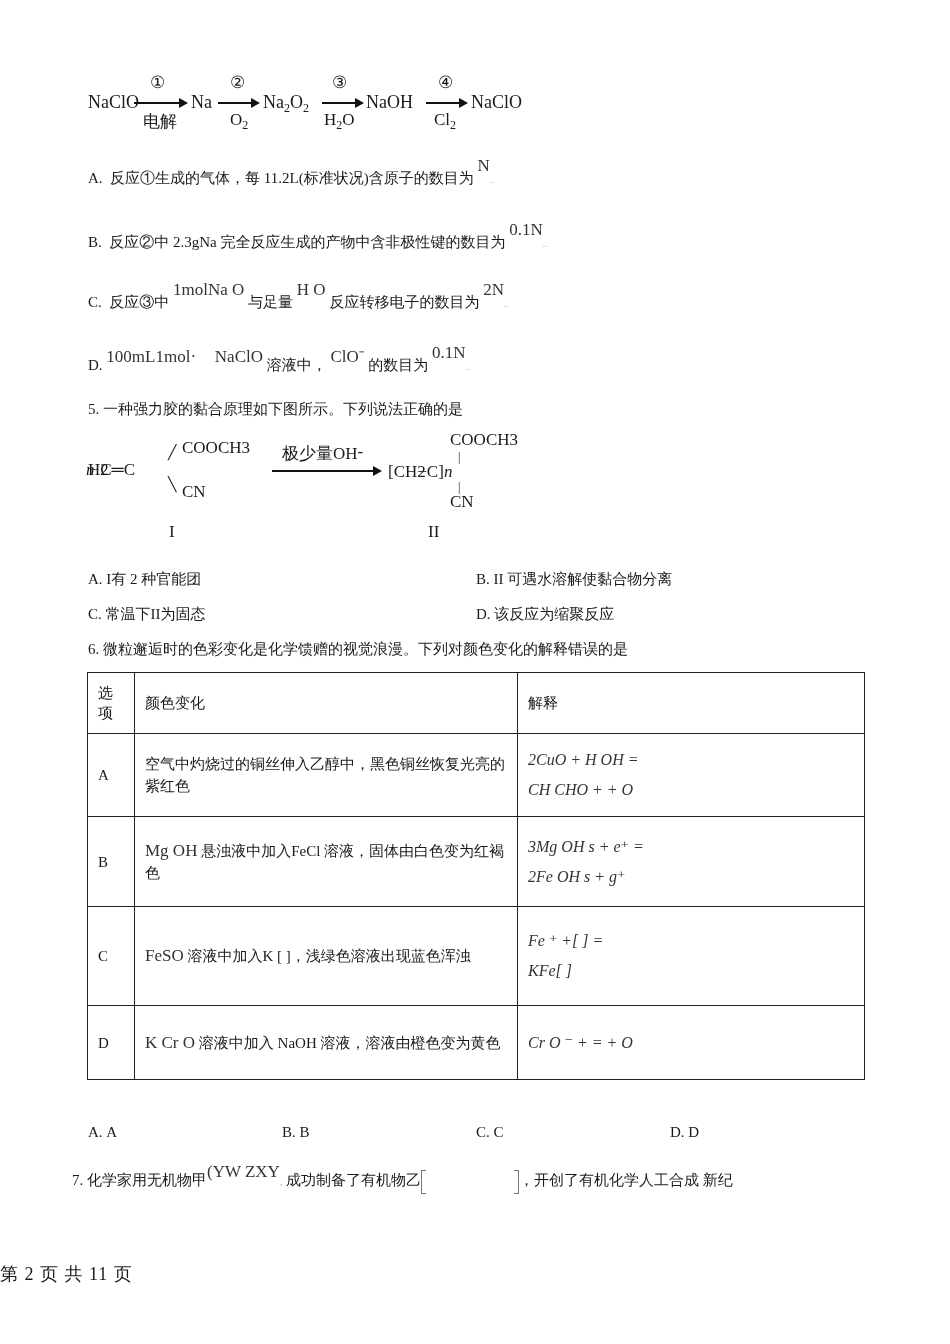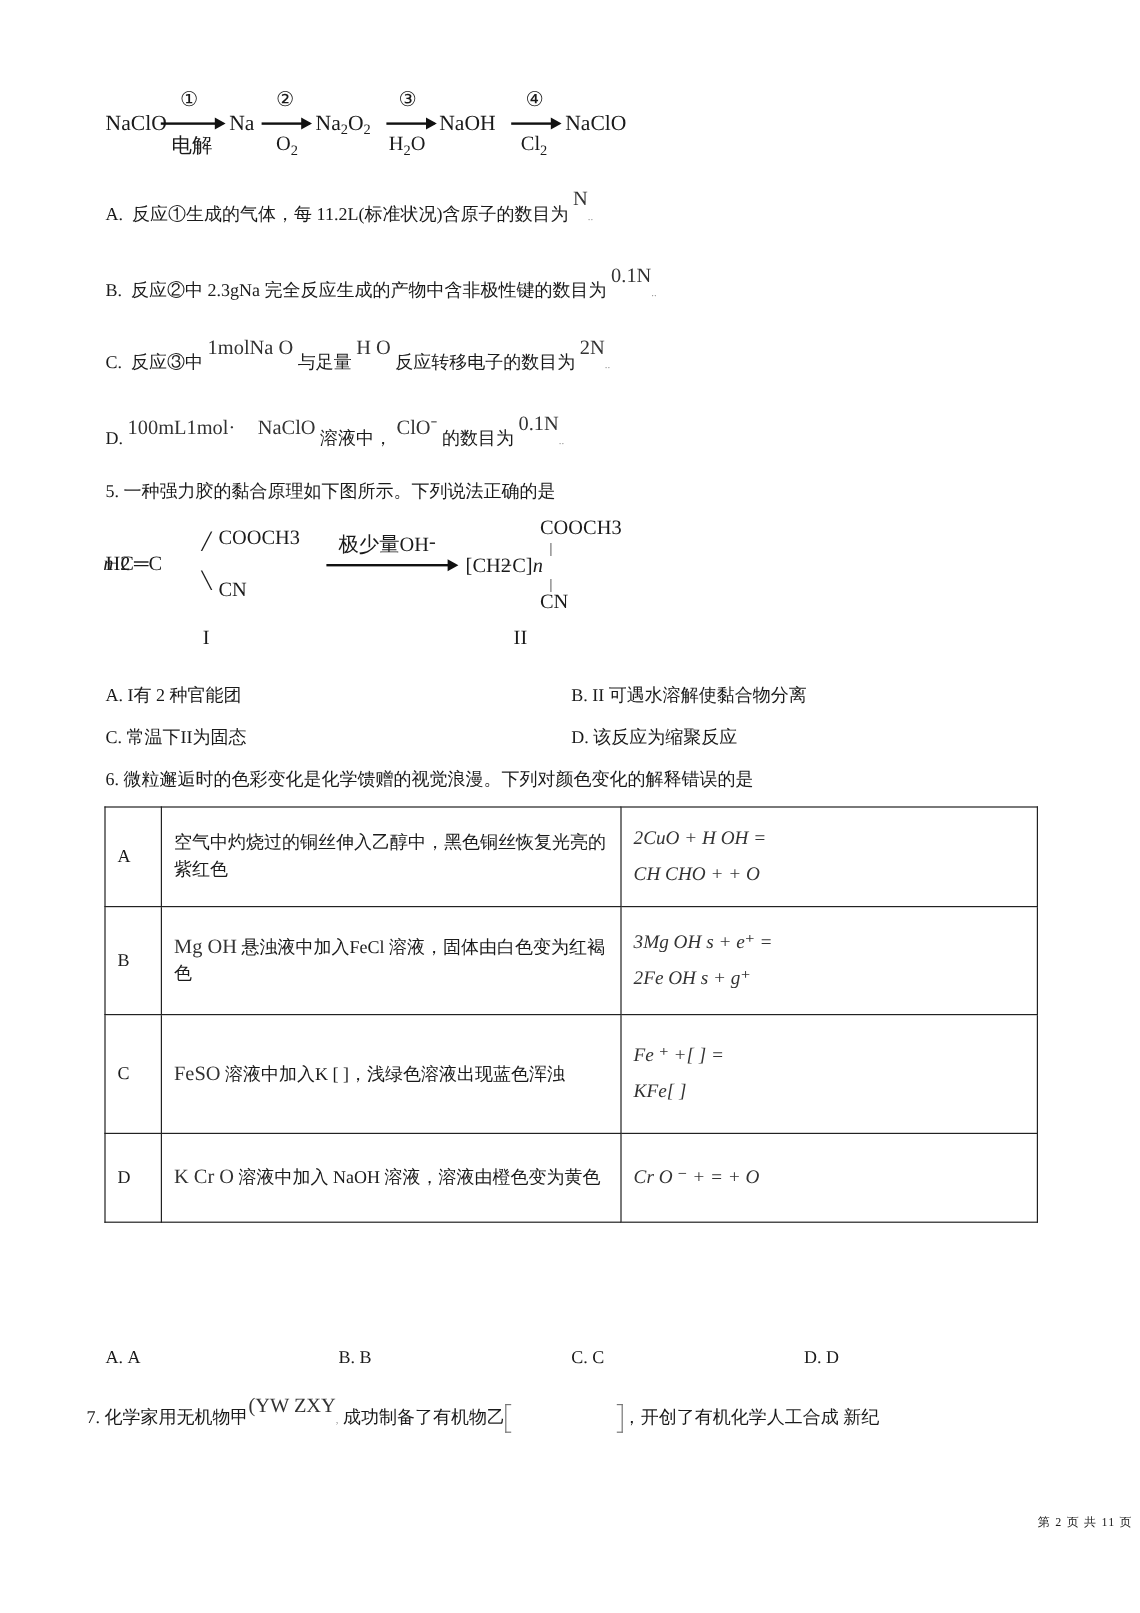--- a/index.html
+++ b/index.html
@@ -42,21 +42,21 @@
   table.opt tr.h td { height: 60px; }
   table.opt tr.ra td { height: 82px; }
   table.opt tr.rb td { height: 89px; }
   table.opt tr.rc td { height: 98px; }
   table.opt tr.rd td { height: 73px; }
   .eqline { font-size: 16px; color: #333; line-height: 30px; font-style: italic; }
   .bracket { display: inline-block; height: 22px; border: 1px solid #777; vertical-align: middle; }
   .bl { border-right: none; width: 4px; }
   .br { border-left: none; width: 4px; }
 
-  .footer { left: 0; width: 944px; top: 1262px; text-align: right; font-size: 10px; letter-spacing: 1px; }
+  .footer { left: 0; width: 944px; top: 1262px; text-align: left; font-size: 18px; letter-spacing: 1px; }
 </style>
 </head>
 <body>
 
 <div class="abs chain">
   <span class="sp" style="left:0">NaClO</span>
   <span class="above" style="left:62px">①</span>
   <div class="arrow" style="left:46px;width:52px"></div>
   <span class="below" style="left:55px">电解</span>
 
@@ -149,20 +149,25 @@
 
 <div class="abs t15" style="left:88px;top:640px">6. 微粒邂逅时的色彩变化是化学馈赠的视觉浪漫。下列对颜色变化的解释错误的是</div>
 
 <table class="opt">
   <colgroup>
       <col style="width:47px">
       <col style="width:383px">
       <col style="width:347px">
     </colgroup>
   <tbody>
+      <tr class="h">
+    <td><span style="display:inline-block;width:16px;white-space:normal;line-height:20px">选项</span></td>
+    <td>颜色变化</td>
+    <td>解释</td>
+  </tr>
   <tr class="ra">
     <td>A</td>
     <td>空气中灼烧过的铜丝伸入乙醇中，黑色铜丝恢复光亮的紫红色</td>
     <td>
       <div class="eqline">2CuO +   H OH =</div>
       <div class="eqline">CH CHO +     +   O</div>
     </td>
   </tr>
   <tr class="rb">
     <td>B</td>

